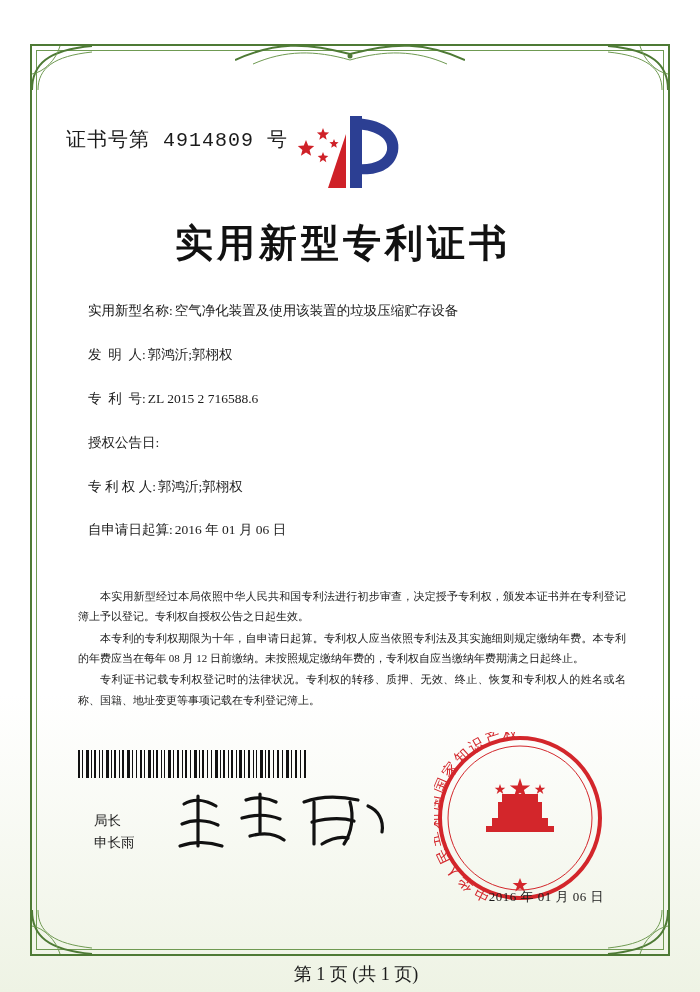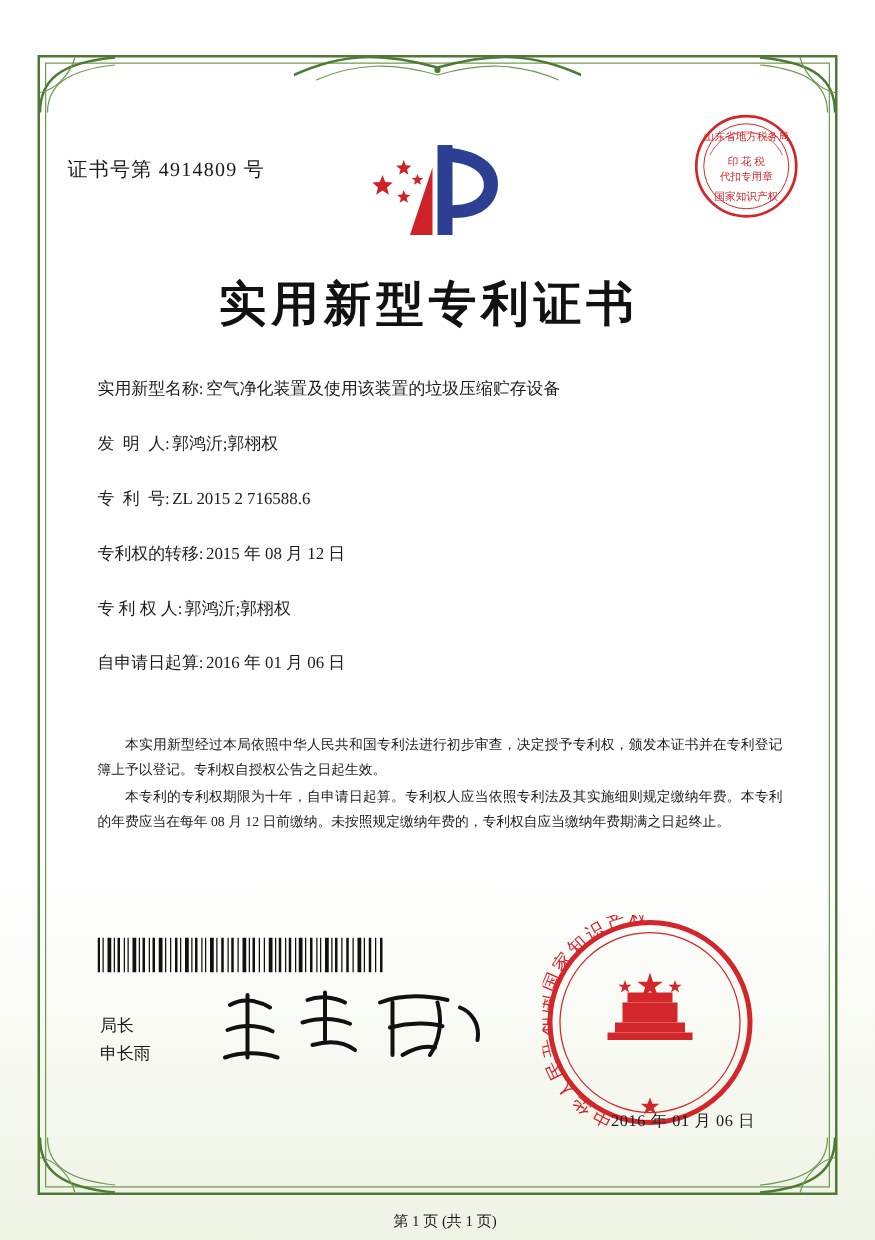--- a/index.html
+++ b/index.html
@@ -69,26 +69,26 @@
     position: absolute;
     left: 52px;
     right: 52px;
     top: 70px;
     bottom: 50px;
   }
 
   
   .cert-no {
     position: absolute;
-    left: 2px;
+    left: 14px;
     top: 56px;
-    font-size: 16px;
+    font-size: 20px;
     letter-spacing: 1px;
     color: #1b1b1b;
-    font-family: Liberation Serif, serif;
+    font-family: Liberation Mono, monospace;
   }
 
   
   .logo {
     position: absolute;
     left: 50%;
     top: 42px;
     transform: translateX(-50%);
     width: 120px;
     height: 80px;
@@ -113,21 +113,21 @@
     font-size: 38px;
     font-weight: bold;
     letter-spacing: 4px;
     color: #111;
     font-family: "Liberation Serif", serif;
   }
 
   
   .fields {
     position: absolute;
-    left: 26px;
+    left: 36px;
     right: 20px;
     top: 232px;
   }
   .field-row {
     display: flex;
     align-items: baseline;
     margin-bottom: 25px;
     font-size: 13.5px;
     line-height: 1.4;
     color: #1b1b1b;
@@ -162,21 +162,21 @@
     position: absolute;
     left: 26px;
     top: 680px;
     width: 230px;
     height: 28px;
   }
 
   
   .sign-block {
     position: absolute;
-    left: 28px;
+    left: 42px;
     top: 740px;
     font-size: 13.5px;
     line-height: 1.6;
   }
   .sign-handwriting {
     position: absolute;
     left: 120px;
     top: 718px;
     width: 230px;
     height: 66px;
@@ -199,21 +199,21 @@
     color: #1b1b1b;
     letter-spacing: 0.5px;
   }
 
   .page-footer {
     position: absolute;
     left: 0;
     right: 0;
     bottom: 6px;
     text-align: center;
-    font-size: 12px;
+    font-size: 18px;
     color: #1b1b1b;
     padding-left: 12px;
   }
 </style>
 </head>
 <body>
 
 <div class="page">
 
   <div class="frame-outer"></div>
@@ -270,66 +270,53 @@
 
         <g fill="#cf2128">
           <polygon points="16,28 18.2,33.6 24.2,34 19.6,37.9 21.1,43.7 16,40.4 10.9,43.7 12.4,37.9 7.8,34 13.8,33.6"></polygon>
           <polygon points="33,16 34.6,20.2 39.1,20.5 35.6,23.4 36.7,27.8 33,25.3 29.3,27.8 30.4,23.4 26.9,20.5 31.4,20.2"></polygon>
           <polygon points="33,40 34.4,43.6 38.3,43.9 35.3,46.4 36.3,50.2 33,48.1 29.7,50.2 30.7,46.4 27.7,43.9 31.6,43.6"></polygon>
           <polygon points="44,27 45.2,30.1 48.6,30.3 46,32.5 46.8,35.8 44,34 41.2,35.8 42,32.5 39.4,30.3 42.8,30.1"></polygon>
         </g>
       </svg>
     </div>
 
-    <div class="seal-top">
-      <svg width="86" height="86" viewBox="0 0 86 86">
-        <circle cx="43" cy="43" r="40" fill="none" stroke="#d3262b" stroke-width="2.2"></circle>
-        <circle cx="43" cy="43" r="34" fill="none" stroke="#d3262b" stroke-width="0.8"></circle>
-        <path d="M14 34 A32 32 0 0 1 72 34" fill="none" stroke="#d3262b" stroke-width="0.6"></path>
-        <g fill="#d3262b" font-family="Liberation Serif, serif" font-size="8.5" text-anchor="middle">
-          <text x="43" y="22">山东省地方税务局</text>
-          <text x="43" y="42">印 花 税</text>
-          <text x="43" y="54">代扣专用章</text>
-          <text x="43" y="70">国家知识产权</text>
-        </g>
-      </svg>
-    </div>
 
     <div class="doc-title">实用新型专利证书</div>
 
     <div class="fields">
       <div class="field-row">
         <span class="field-label">实用新型名称:</span>
         <span class="field-value">空气净化装置及使用该装置的垃圾压缩贮存设备</span>
       </div>
       <div class="field-row">
         <span class="field-label">发  明  人:</span>
         <span class="field-value">郭鸿沂;郭栩权</span>
       </div>
       <div class="field-row">
         <span class="field-label">专  利  号:</span>
         <span class="field-value">ZL 2015 2 716588.6</span>
       </div>
       <div class="field-row">
-        <span class="field-label">专利权的转移:</span>
-        <span class="field-value">2015 年 08 月 12 日</span>
+        <span class="field-label">授权公告日:</span>
       </div>
       <div class="field-row">
         <span class="field-label">专 利 权 人:</span>
         <span class="field-value">郭鸿沂;郭栩权</span>
       </div>
       <div class="field-row">
         <span class="field-label">自申请日起算:</span>
         <span class="field-value">2016 年 01 月 06 日</span>
       </div>
     </div>
 
     <div class="paragraphs">
       <p>本实用新型经过本局依照中华人民共和国专利法进行初步审查，决定授予专利权，颁发本证书并在专利登记簿上予以登记。专利权自授权公告之日起生效。</p>
       <p>本专利的专利权期限为十年，自申请日起算。专利权人应当依照专利法及其实施细则规定缴纳年费。本专利的年费应当在每年 08 月 12 日前缴纳。未按照规定缴纳年费的，专利权自应当缴纳年费期满之日起终止。</p>
+      <p>专利证书记载专利权登记时的法律状况。专利权的转移、质押、无效、终止、恢复和专利权人的姓名或名称、国籍、地址变更等事项记载在专利登记簿上。</p>
     </div>
 
     <div class="barcode">
       <svg width="230" height="28" viewBox="0 0 230 28">
         <g fill="#111">
           <rect x="0" y="0" width="2" height="28"></rect>
             <rect x="4" y="0" width="1" height="28"></rect>
           <rect x="8" y="0" width="3" height="28"></rect>
             <rect x="13" y="0" width="1" height="28"></rect>
           <rect x="16" y="0" width="2" height="28"></rect>

